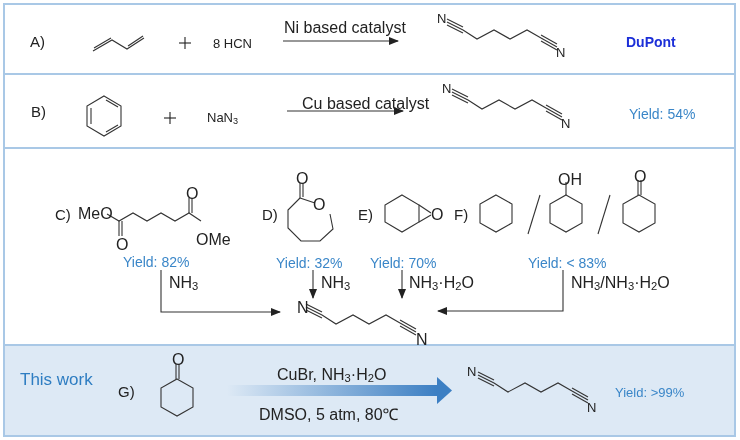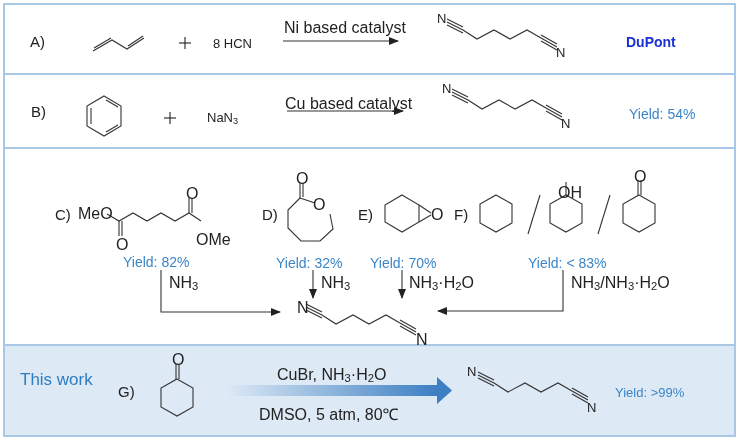--- a/index.html
+++ b/index.html
@@ -162,21 +162,21 @@
 
 <span class="txt lbl" style="left:30px;top:33px">A)</span>
 <span class="txt" style="left:213px;top:36px">8 HCN</span>
 <span class="txt cond" style="left:284px;top:19px">Ni based catalyst</span>
 <span class="txt" style="left:437px;top:11px">N</span>
 <span class="txt" style="left:556px;top:45px">N</span>
 <span class="txt blue-brand" style="left:626px;top:34px">DuPont</span>
 
 <span class="txt lbl" style="left:31px;top:103px">B)</span>
 <span class="txt" style="left:207px;top:110px"><span>NaN</span><sub>3</sub></span>
-<span class="txt cond" style="left:285px;top:95px">Cu based catalyst</span>
+<span class="txt cond" style="left:302px;top:95px">Cu based catalyst</span>
 <span class="txt" style="left:442px;top:81px">N</span>
 <span class="txt" style="left:561px;top:116px">N</span>
 <span class="txt yield" style="left:629px;top:106px">Yield:  54%</span>
 
 <span class="txt lbl" style="left:55px;top:206px">C)</span>
 <span class="txt cond" style="left:78px;top:205px">MeO</span>
 <span class="txt cond" style="left:196px;top:231px">OMe</span>
 <span class="txt cond" style="left:186px;top:185px">O</span>
 <span class="txt cond" style="left:116px;top:236px">O</span>
 <span class="txt yield" style="left:123px;top:254px">Yield:  82%</span>
@@ -187,21 +187,21 @@
 <span class="txt cond" style="left:313px;top:196px">O</span>
 <span class="txt yield" style="left:276px;top:255px">Yield:  32%</span>
 <span class="txt cond" style="left:321px;top:274px"><span>NH</span><sub>3</sub></span>
 
 <span class="txt lbl" style="left:358px;top:206px">E)</span>
 <span class="txt cond" style="left:431px;top:206px">O</span>
 <span class="txt yield" style="left:370px;top:255px">Yield:  70%</span>
 <span class="txt cond" style="left:409px;top:274px"><span>NH</span><sub>3</sub><span>·</span><span>H</span><sub>2</sub><span>O</span></span>
 
 <span class="txt lbl" style="left:454px;top:206px">F)</span>
-<span class="txt cond" style="left:558px;top:184px">OH</span>
+<span class="txt cond" style="left:558px;top:171px">OH</span>
 <span class="txt cond" style="left:634px;top:168px">O</span>
 <span class="txt yield" style="left:528px;top:255px">Yield:  &lt; 83%</span>
 <span class="txt cond" style="left:571px;top:274px"><span>NH</span><sub>3</sub><span>/NH</span><sub>3</sub><span>·H</span><sub>2</sub><span>O</span></span>
 
 <span class="txt cond" style="left:297px;top:299px">N</span>
 <span class="txt cond" style="left:416px;top:331px">N</span>
 
 <span class="txt thiswork" style="left:20px;top:370px">This work</span>
 <span class="txt lbl" style="left:118px;top:383px">G)</span>
 <span class="txt cond" style="left:172px;top:351px">O</span>

